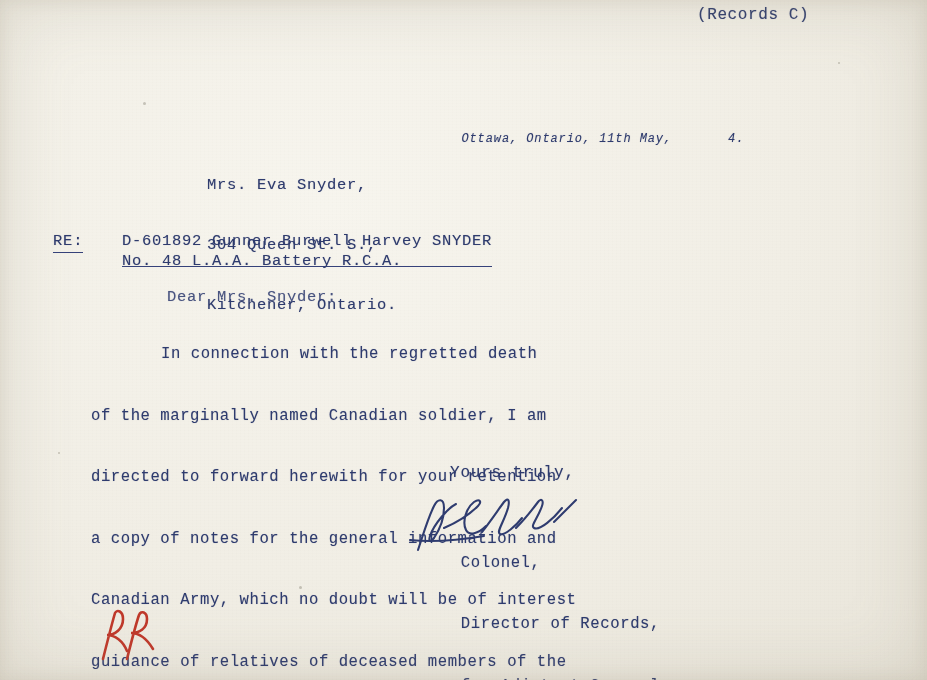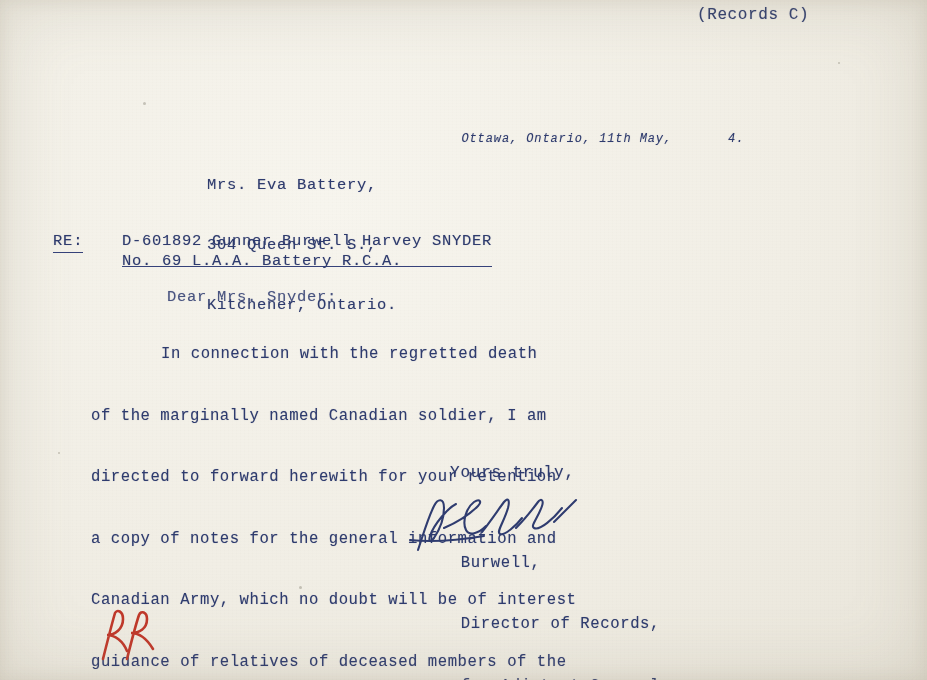--- a/index.html
+++ b/index.html
@@ -186,32 +186,32 @@
 
 <div class="doc">
 
   <div class="typed" id="records-c">(Records C)</div>
 
   <div class="typed" id="dateline">
     <span>Ottawa, Ontario, 11th May,</span><span class="page-no">4.</span>
   </div>
 
   <div class="typed" id="address">
-    <span>Mrs. Eva Battery,</span>
+    <span>Mrs. Eva Snyder,</span>
     <br>
     <span>304 Queen St. S.,</span>
     <br>
     <span>Kitchener, Ontario.</span>
   </div>
 
   <div class="typed" id="re-label">RE:</div>
 
   <div class="typed" id="re-subject">D-601892 Gunner Burwell Harvey SNYDER</div>
 
-  <div class="typed" id="re-unit">No. 69 L.A.A. Battery R.C.A.</div>
+  <div class="typed" id="re-unit">No. 48 L.A.A. Battery R.C.A.</div>
 
   <div class="typed" id="salutation">Dear Mrs. Snyder:</div>
 
   <div class="typed" id="body-text">
     <span class="indent-first">In connection with the regretted death</span>
     <span class="cont">of the marginally named Canadian soldier, I am</span>
     <span class="cont">directed to forward herewith for your retention</span>
     <span class="cont">a copy of notes for the general information and</span>
     <span class="cont">Canadian Army, which no doubt will be of interest</span>
     <span class="cont">guidance of relatives of deceased members of the</span>
@@ -227,21 +227,21 @@
         <path d="M40 36 C54 30, 64 24, 74 14 C78 10, 76 6, 70 10 C62 16, 58 30, 62 38 C65 44, 74 42, 82 34"></path>
         <path d="M78 40 C86 30, 94 18, 100 10 C104 5, 106 8, 104 16 C100 30, 92 40, 96 42 C100 44, 112 34, 118 26"></path>
         <path d="M112 36 C120 28, 128 18, 134 10 C137 6, 140 8, 138 14 C134 26, 126 34, 130 36 C136 39, 150 26, 158 16"></path>
         <path d="M150 30 C158 22, 166 14, 172 8"></path>
         <path d="M6 48 C26 50, 56 48, 80 44"></path>
       </g>
     </svg>
   </div>
 
   <div class="typed" id="sign-block">
-    <span>Burwell,</span>
+    <span>Colonel,</span>
     <br>
     <span>Director of Records,</span>
     <br>
     <span>for Adjutant-General.</span>
   </div>
 
   <div id="initials">
     <svg width="70" height="62" viewBox="0 0 70 62" fill="none" xmlns="http://www.w3.org/2000/svg">
       <g stroke="#c0392b" stroke-width="2.6" stroke-linecap="round" fill="none">
         <path d="M10 52 C14 36, 18 20, 22 6 C24 2, 30 4, 30 12 C30 22, 22 28, 14 28 C22 28, 30 34, 34 44"></path>

